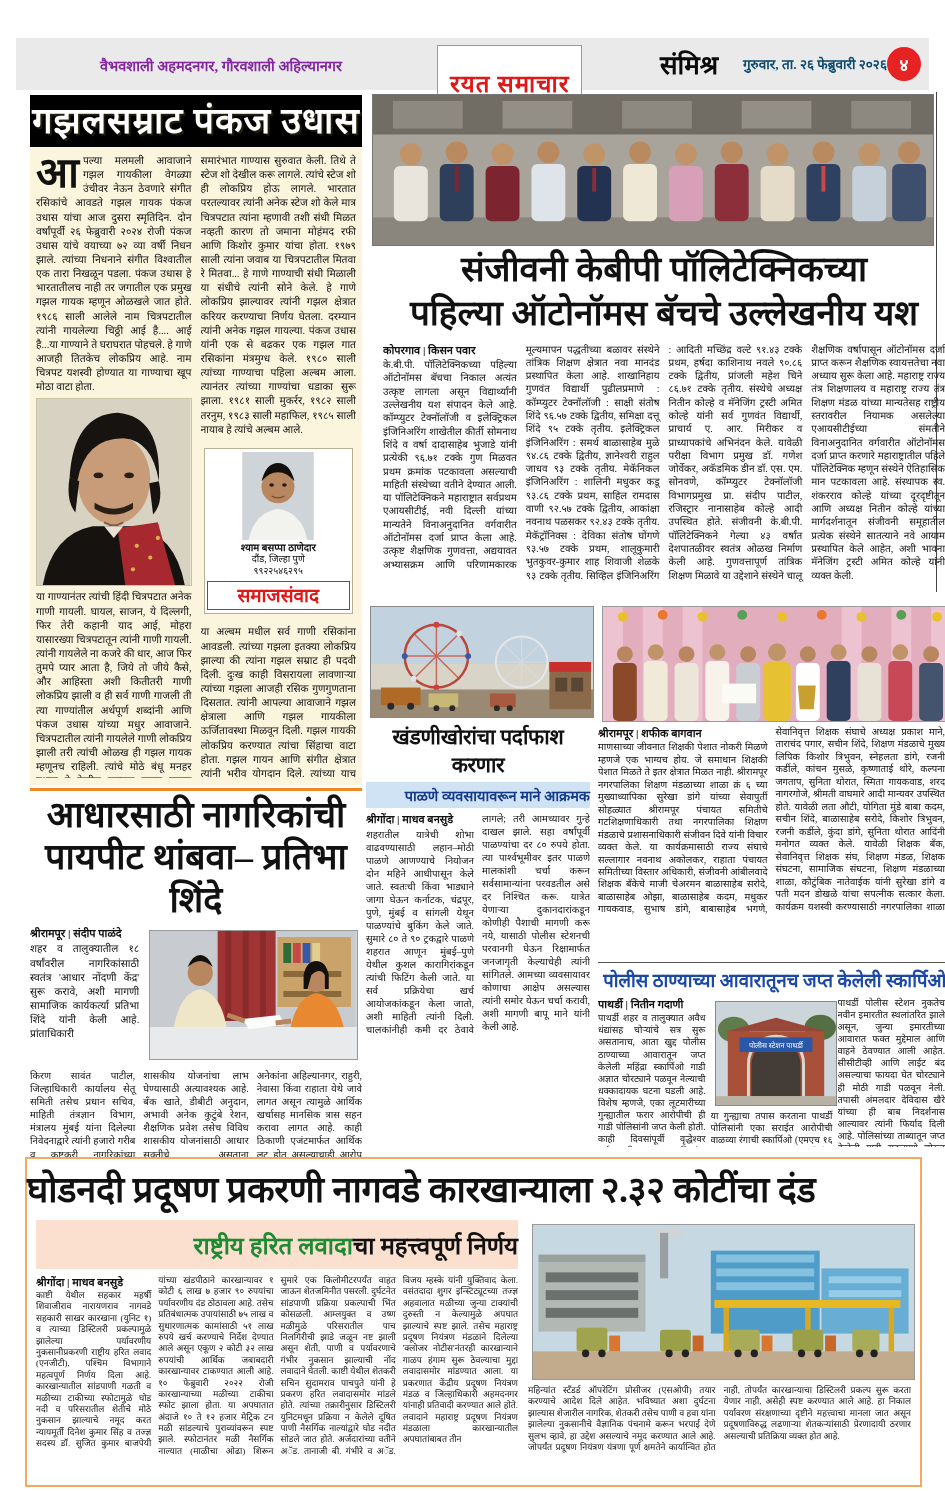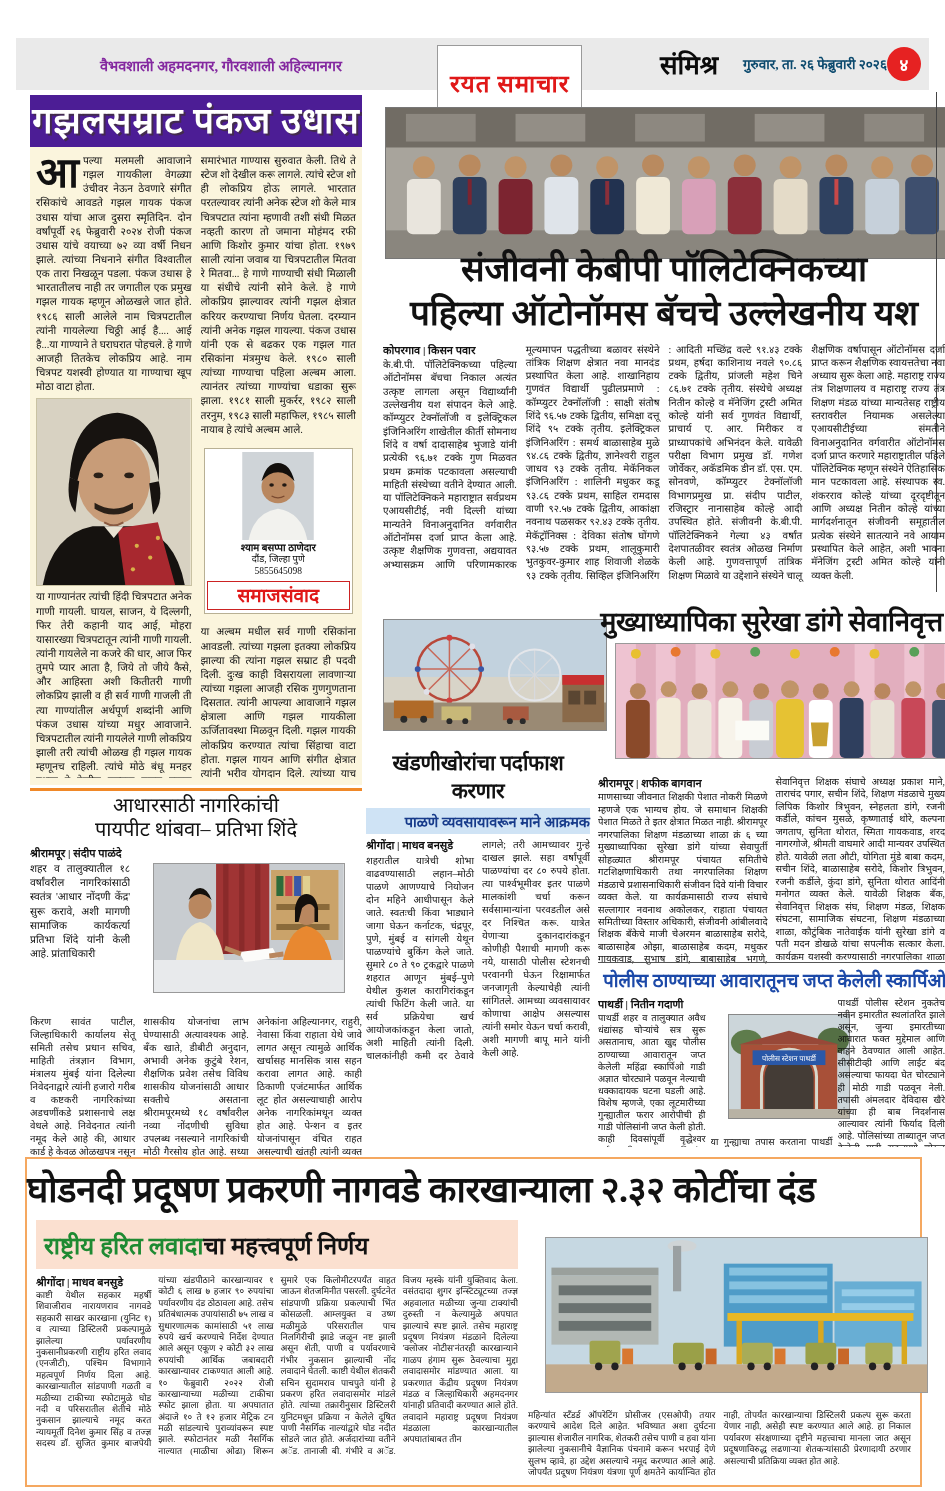--- a/index.html
+++ b/index.html
@@ -1,55 +1,55 @@
 <!DOCTYPE html>
 <html><head>
 <meta charset="utf-8">
 <style>
   *{margin:0;padding:0;box-sizing:border-box}
   html,body{background:#fff}
   .page{position:relative;width:945px;height:1491px;background:#ffffff;overflow:hidden;
         font-family:"Liberation Serif","DejaVu Serif",serif;color:#111}
   .abs{position:absolute}
-  figure{margin:17px;line-height:0}
+  figure{margin:4px;line-height:0}
   svg{display:block}
 
   
   .band{left:16px;top:38px;width:913px;height:52px;background:#eaeaea}
   .tagline{position:absolute;left:84px;top:17px;font-size:14.5px;font-weight:bold;color:#8428a0}
   .masthead{position:absolute;left:421px;top:7px;background:#fff;border:1px solid #9a9a9a;
             padding:20px 12px;font-size:24px;font-weight:bold;color:#e01818;letter-spacing:1px}
   .edition{position:absolute;left:644px;top:8px;font-size:26px;font-weight:bold;color:#0a0a0a}
   .issuedate{position:absolute;left:727px;top:17px;font-size:13.5px;font-weight:bold;color:#0c4a6e}
   .pagenum{position:absolute;right:8px;top:9px;width:34px;height:34px;border-radius:50%;
            background:#e62222;color:#fff;font-size:17px;font-weight:bold;
            display:flex;align-items:center;justify-content:center}
 
   
   .bd{font-size:10.4px;line-height:1.36;text-align:justify}
   .byline{font-weight:bold;font-size:11px;margin-bottom:1px}
 
   
   .ghazal{left:30px;top:95px;width:332px;height:690px;background:#fbf5dd}
-  .g-banner{height:52px;background:#4c1d95;color:#fff;text-align:center;line-height:52px;
+  .g-banner{height:52px;background:#000000;color:#fff;text-align:center;line-height:52px;
             font-size:36px;font-weight:bold;letter-spacing:1px;
             text-shadow:2px 2px 0 rgba(60,55,20,.55)}
   .g-body{position:absolute;top:54px;left:0;right:0;bottom:2px;display:flex;gap:9px;padding:5px 6px}
   .g-col{flex:1;overflow:hidden}
   .dropcap{float:left;font-size:42px;line-height:.85;font-weight:bold;margin:2px 4px 0 0}
   .portrait{width:100%;height:188px;margin:4px 0;border:1px solid #c9c2a3}
   .contrib{width:96%;margin:11px auto;text-align:center;background:#fff;border:1px solid #b8b094;padding:3px 2px}
   .contrib figure{width:72px;margin:0 auto}
   .c-name{font-size:10px;font-weight:bold;line-height:1.2;margin-top:2px}
   .c-place,.c-phone{font-size:9.5px;line-height:1.25}
   .c-label{margin-top:3px;border:1px solid #cc2222;color:#e01818;font-size:19px;font-weight:bold;padding:1px 0}
 
   
   .aadhaar{left:30px;top:788px;width:332px;height:364px;border-top:3px solid #f08828;padding-top:3px;background:#fff}
-  .a-head{font-size:20px;font-weight:normal;text-align:center;line-height:1.18}
+  .a-head{font-size:36px;font-weight:bold;text-align:center;line-height:1.18}
   .a-row{display:flex;gap:6px;margin-top:5px}
   .a-left{width:112px;height:130px;overflow:hidden}
   .a-photo{width:214px;height:130px;border:1px solid #999}
   .a-cols{margin-top:5px;column-count:3;column-gap:8px;font-size:9.8px;line-height:1.33;
           text-align:justify;height:152px;overflow:hidden}
 
   
   .tphoto{left:368px;top:90px;width:562px;height:152px;border:1px solid #777}
   .poly{left:383px;top:248px;width:562px;height:350px}
   .p-head{font-size:35px;font-weight:bold;text-align:center;line-height:1.25}
@@ -81,21 +81,21 @@
   .po-col{flex:1;font-size:9.3px;line-height:1.3;text-align:justify;overflow:hidden}
   .po-mid{width:122px;flex:none}
   .po-photo{width:122px;height:105px;border:1px solid #888}
   .po-under{font-size:9.3px;line-height:1.3;text-align:justify;margin-top:2px;overflow:hidden;height:40px}
 
   
   .factory{left:25px;top:1157px;width:897px;height:330px;border:2px solid #f5a860;background:#fff}
   .f-head{font-size:36px;font-weight:bold;margin-top:5px;letter-spacing:-.3px}
   .f-body{display:flex;gap:10px;padding:7px 9px 0 9px}
   .f-left{width:482px}
-  .f-sub{background:#fbe0d0;text-align:left;font-size:24px;font-weight:bold;padding:8px 8px}
+  .f-sub{background:#fbe0d0;text-align:right;font-size:24px;font-weight:bold;padding:8px 0}
   .f-sub .green{color:#1e8a32}
   .f-cols{column-count:4;column-gap:7px;font-size:8.9px;line-height:1.28;text-align:justify;
           margin-top:6px;height:208px;overflow:hidden}
   .f-right{flex:1}
   .f-photo{width:100%;height:156px;border:1px solid #999}
   .f-cols2{column-count:2;column-gap:8px;font-size:8.9px;line-height:1.28;text-align:justify;
            margin-top:5px;height:100px;overflow:hidden}
 </style>
 </head>
 <body>
@@ -146,21 +146,21 @@
               <circle cx="39" cy="38" r="18" fill="#b9875f"></circle>
               <path d="M21,32 Q26,12 39,12 Q52,12 57,32 Q49,22 39,22 Q29,22 21,32 Z" fill="#120f0c"></path>
               <path d="M7,96 Q13,66 39,62 Q65,66 71,96 Z" fill="#f2f2ee"></path>
               <ellipse cx="32" cy="36" rx="2.5" ry="1.8" fill="#221a14"></ellipse>
               <ellipse cx="46" cy="36" rx="2.5" ry="1.8" fill="#221a14"></ellipse>
               <path d="M32,48 Q39,52 46,48" stroke="#7a4a30" stroke-width="1.5" fill="none"></path>
             </svg>
           </figure>
           <div class="c-name">श्याम बसप्पा ठाणेदार</div>
           <div class="c-place">दौंड, जिल्हा पुणे</div>
-          <div class="c-phone">5855645098</div>
+          <div class="c-phone">९९२२५४६२९५</div>
           <div class="c-label">समाजसंवाद</div>
         </div>
         <span>या अल्बम मधील सर्व गाणी रसिकांना आवडली. त्यांच्या गझला इतक्या लोकप्रिय झाल्या की त्यांना गझल सम्राट ही पदवी दिली. दुःख काही विसरायला लावणाऱ्या त्यांच्या गझला आजही रसिक गुणगुणताना दिसतात. त्यांनी आपल्या आवाजाने गझल क्षेत्राला आणि गझल गायकीला ऊर्जितावस्था मिळवून दिली. गझल गायकी लोकप्रिय करण्यात त्यांचा सिंहाचा वाटा होता. गझल गायन आणि संगीत क्षेत्रात त्यांनी भरीव योगदान दिले. त्यांच्या याच योगदानासाठी भारत सरकारने त्यांना पद्मश्री हा मानाचा पुरस्कार देऊन त्यांचा गौरव केला. त्यांच्या निधनाने संगीत आणि गायन क्षेत्राची कधीही भरून न निघणारी हानी झाली आहे. गझल सम्राट पंकज उधास यांना दुसऱ्या स्मृतिदिनी विनम्र अभिवादन!</span>
       </div>
     </div>
   </section>
 
   <section class="abs aadhaar">
     <div class="a-head">आधारसाठी नागरिकांची</div>
     <div class="a-head">पायपीट थांबवा– प्रतिभा शिंदे</div>
@@ -302,21 +302,20 @@
     <div class="k-head">खंडणीखोरांचा पर्दाफाश करणार</div>
     <div class="k-sub">पाळणे व्यवसायावरून माने आक्रमक</div>
     <div class="k-cols">
       <div class="byline">श्रीगोंदा | माधव बनसुडे</div>
       <span>शहरातील यात्रेची शोभा वाढवण्यासाठी लहान–मोठी पाळणे आणण्याचे नियोजन दोन महिने आधीपासून केले जाते. स्वतःची किंवा भाड्याने जागा घेऊन कर्नाटक, चंद्रपूर, पुणे, मुंबई व सांगली येथून पाळण्यांचे बुकिंग केले जाते. सुमारे ८० ते ९० ट्रकद्वारे पाळणे शहरात आणून मुंबई–पुणे येथील कुशल कारागिरांकडून त्यांची फिटिंग केली जाते. या सर्व प्रक्रियेचा खर्च आयोजकांकडून केला जातो, अशी माहिती त्यांनी दिली. चालकांनीही कमी दर ठेवावे लागले; तरी आमच्यावर गुन्हे दाखल झाले.</span>
       <span>सहा वर्षांपूर्वी पाळण्यांचा दर ८० रुपये होता. त्या पार्श्वभूमीवर इतर पाळणे मालकांशी चर्चा करून सर्वसामान्यांना परवडतील असे दर निश्चित करू. यात्रेत येणाऱ्या दुकानदारांकडून कोणीही पैशाची मागणी करू नये, यासाठी पोलीस स्टेशनची परवानगी घेऊन रिक्षामार्फत जनजागृती केल्याचेही त्यांनी सांगितले. आमच्या व्यवसायावर कोणाचा आक्षेप असल्यास त्यांनी समोर येऊन चर्चा करावी, अशी मागणी बापू माने यांनी केली आहे.</span>
     </div>
   </section>
 
   <section class="abs headmx">
-    <div class="h-head">मुख्याध्यापिका सुरेखा डांगे सेवानिवृत्त</div>
     <figure class="h-photo">
       <svg viewBox="0 0 347 116" width="100%" height="100%" preserveAspectRatio="none">
         <rect width="347" height="116" fill="#e2aebe"></rect>
         <rect x="0" width="20" height="116" fill="#eec3d1"></rect>
           <rect x="40" width="20" height="116" fill="#eec3d1"></rect>
           <rect x="80" width="20" height="116" fill="#eec3d1"></rect>
         <rect x="240" width="20" height="116" fill="#eec3d1"></rect>
           <rect x="290" width="20" height="116" fill="#eec3d1"></rect>
           <rect x="330" width="17" height="116" fill="#eec3d1"></rect>
         <g>

